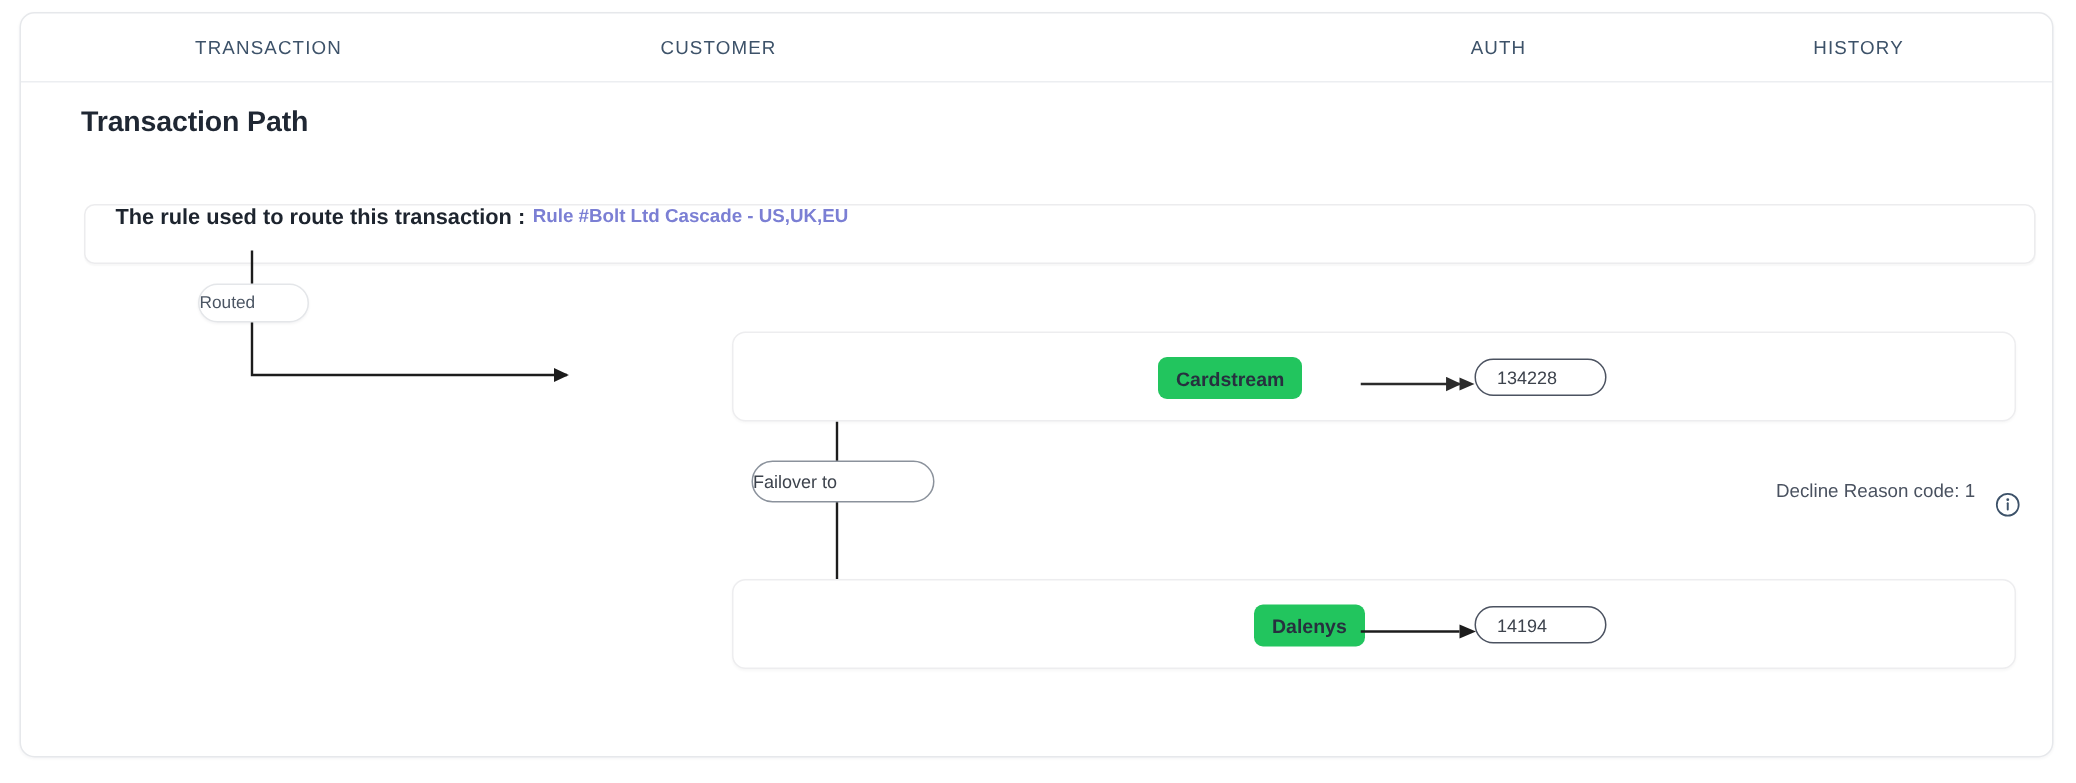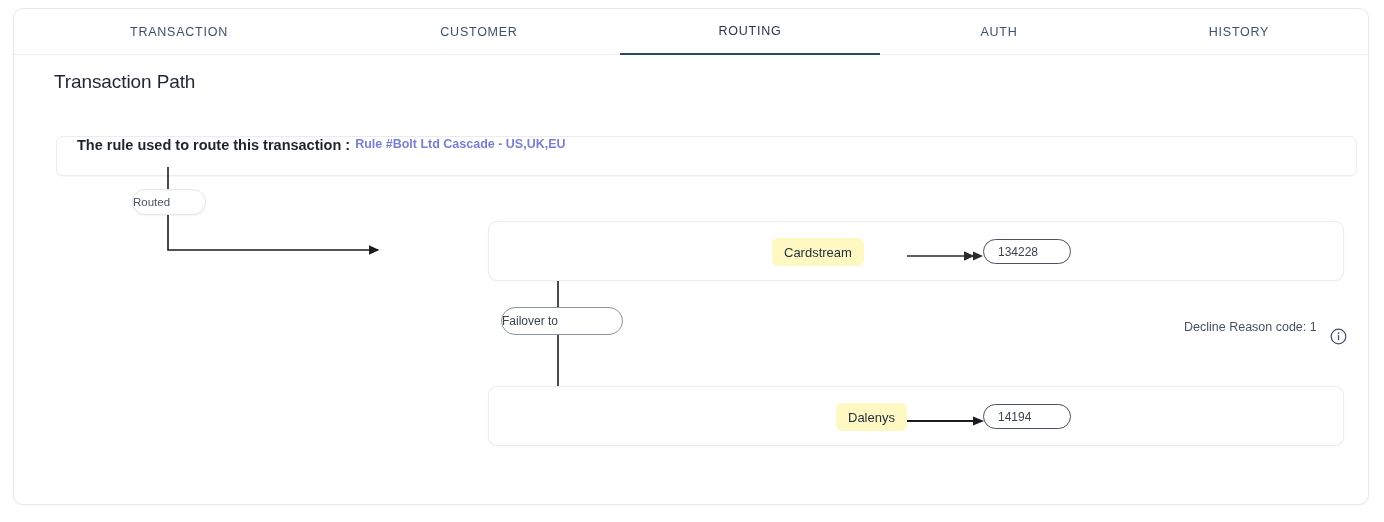--- a/index.html
+++ b/index.html
@@ -72,21 +72,21 @@
   .tab-2 { left: 606px;  width: 260px; }
   .tab-3 { left: 895px;  width: 180px; }
   .tab-4 { left: 1125px; width: 200px; }
 
   
   .section-title {
     position: absolute;
     left: 40px;
     top: 62px;
     font-size: 19px;
-    font-weight: normal;
+    font-weight: bold;
     color: #1f2733;
     letter-spacing: -0.1px;
   }
 
   
   .rule-bar {
     position: absolute;
     left: 42px;
     top: 127px;
     width: 1301px;
@@ -167,27 +167,27 @@
     border-radius: 9px;
     box-sizing: border-box;
     box-shadow: 0 1px 2px rgba(16,24,40,0.035);
   }
   .card-cardstream { top: 212px; }
   .card-dalenys    { top: 377px; }
 
   .provider-badge {
     position: absolute;
     height: 28px;
-    background: #fef9c3;
+    background: #22c55e;
     border-radius: 6px;
     display: flex;
     align-items: center;
     justify-content: center;
     font-size: 13px;
-    font-weight: normal;
+    font-weight: bold;
     color: #27303f;
     box-sizing: border-box;
     padding: 0 12px;
     white-space: nowrap;
   }
   .badge-cardstream { left: 283px; top: 16px; }
   .badge-dalenys    { left: 303px; top: 16px; margin-left: 44px; }
 
   .code-pill {
     position: absolute;
@@ -243,23 +243,20 @@
 <div class="page">
 
   <div class="outer-card">
 
     <div class="tabbar">
       <div class="tab tab-0">
         <span>TRANSACTION</span>
       </div>
       <div class="tab tab-1">
         <span>CUSTOMER</span>
-      </div>
-      <div class="tab tab-2 active">
-        <span>ROUTING</span>
       </div>
       <div class="tab tab-3">
         <span>AUTH</span>
       </div>
       <div class="tab tab-4">
         <span>HISTORY</span>
       </div>
     </div>
 
     <div class="section-title">Transaction Path</div>

